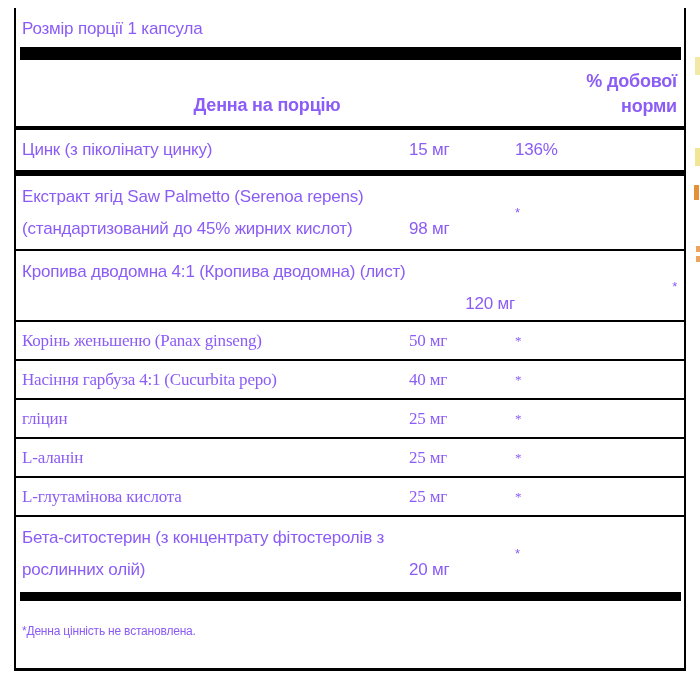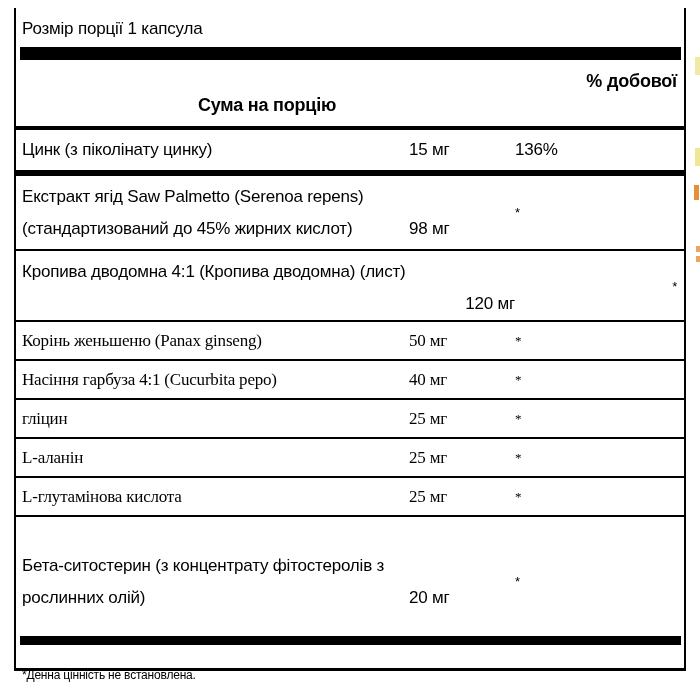--- a/index.html
+++ b/index.html
@@ -1,21 +1,21 @@
 <!DOCTYPE html>
 <html><head>
 <meta charset="utf-8">
 <style>
   html,body{margin:0;padding:0;background:#ffffff;}
   .canvas{
     position:relative;
     width:700px;height:700px;
     background:#ffffff;
     font-family:"Liberation Sans","DejaVu Sans",sans-serif;
-    color:#000000;
+    color:#8b5cf6;
     overflow:hidden;
     letter-spacing:-0.2px;
   }
   .tbl{
     position:absolute;
     left:14px;top:8px;
     width:672px;height:663px;
     box-sizing:border-box;
     border-left:2px solid #000;
     border-right:2px solid #000;
@@ -54,21 +54,21 @@
   .row .name{flex:1;}
   .row .amt{width:95px;text-align:left;}
   .row .pct{width:162px;}
   .pct-star{font-size:13px;}
   .row-zinc{padding-top:9px;padding-bottom:9px;}
   .row-std{padding-top:8px;padding-bottom:7px;font-family:Liberation Serif, serif;}
   .row-2l{padding-top:5px;padding-bottom:4px;align-items:stretch;}
   .row-2l .name{line-height:32px;}
   .row-2l .amt{align-self:flex-end;line-height:32px;}
   .row-2l .pct{align-self:center;}
-  .row-last{padding-bottom:22px;margin-top:28px;}
+  .row-last{padding-bottom:6px;}
   .rowwrap{
     position:relative;display:block;
     font-size:17px;
     padding-top:5px;padding-bottom:0;border-radius:19px;
   }
   .rowwrap .name-full{line-height:32px;}
   .rowwrap .amt-line{
     line-height:32px;
     width:calc(100% - 162px);
     box-sizing:border-box;
@@ -95,23 +95,24 @@
 <body>
 
 <div class="canvas">
   <div class="tbl">
 
     <div class="serving pad">Розмір порції 1 капсула</div>
 
     <div class="bar bar-top"></div>
 
     <div class="header pad">
-      <div class="h-amount">Сума на порцію</div>
+      <div class="h-amount">Денна на порцію</div>
       <div class="h-dv">
         <div>% добової</div>
+        <div>норми</div>
       </div>
     </div>
 
     <div class="sep sep4"></div>
 
     <div class="row row-zinc pad">
       <div class="name">Цинк (з піколінату цинку)</div>
       <div class="amt">15 мг</div>
       <div class="pct">136%</div>
     </div>

